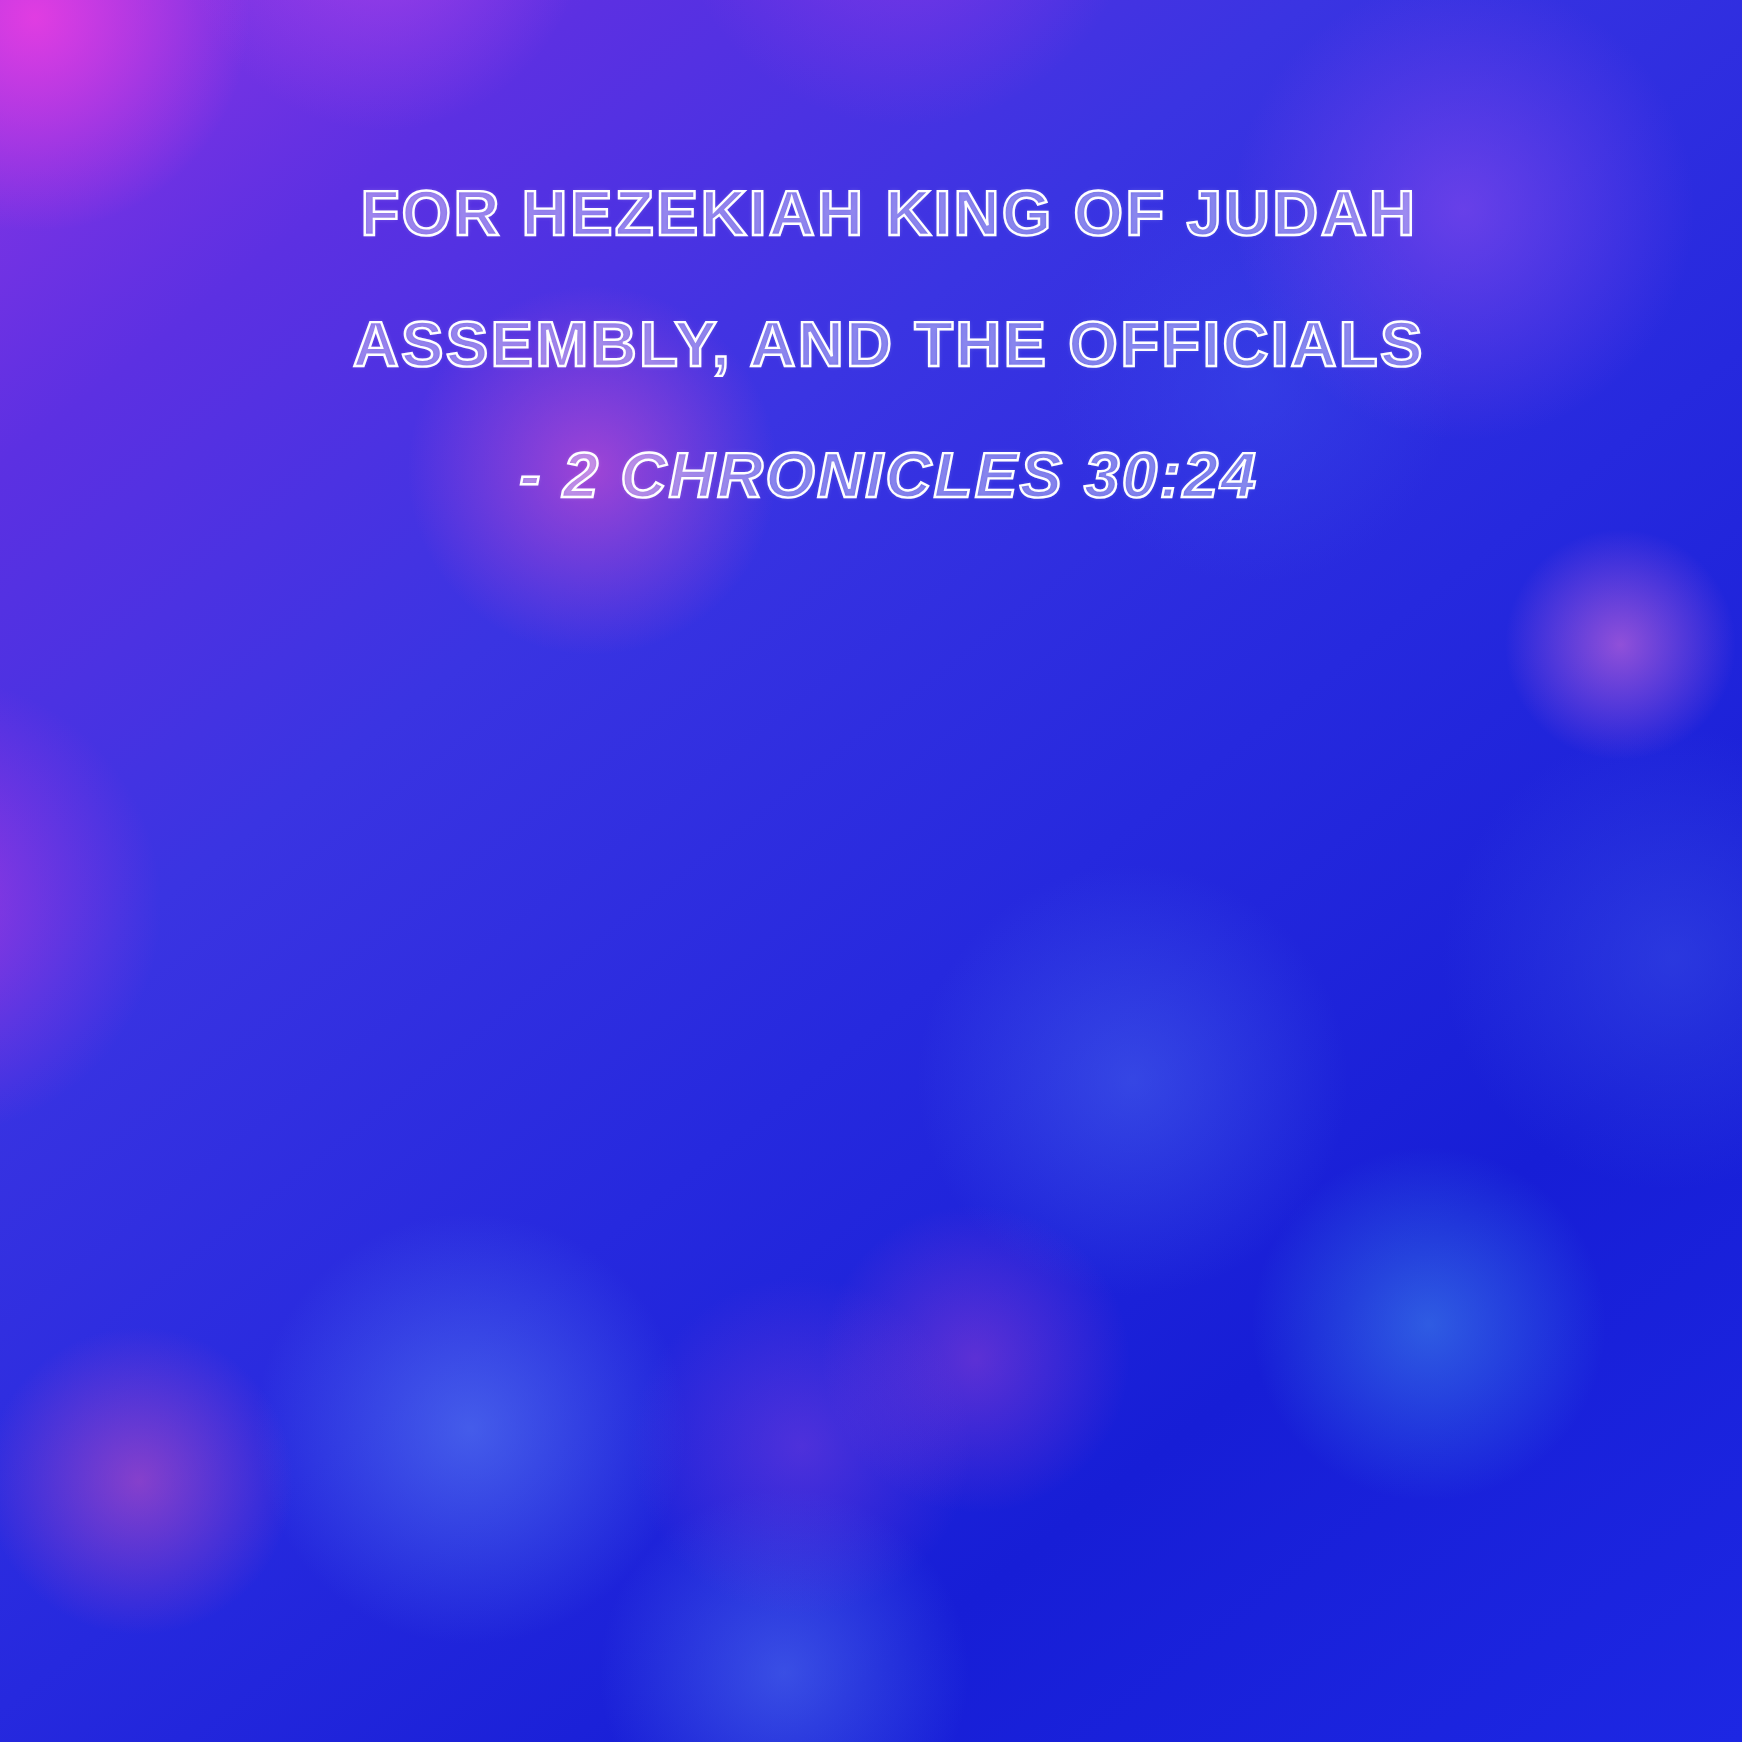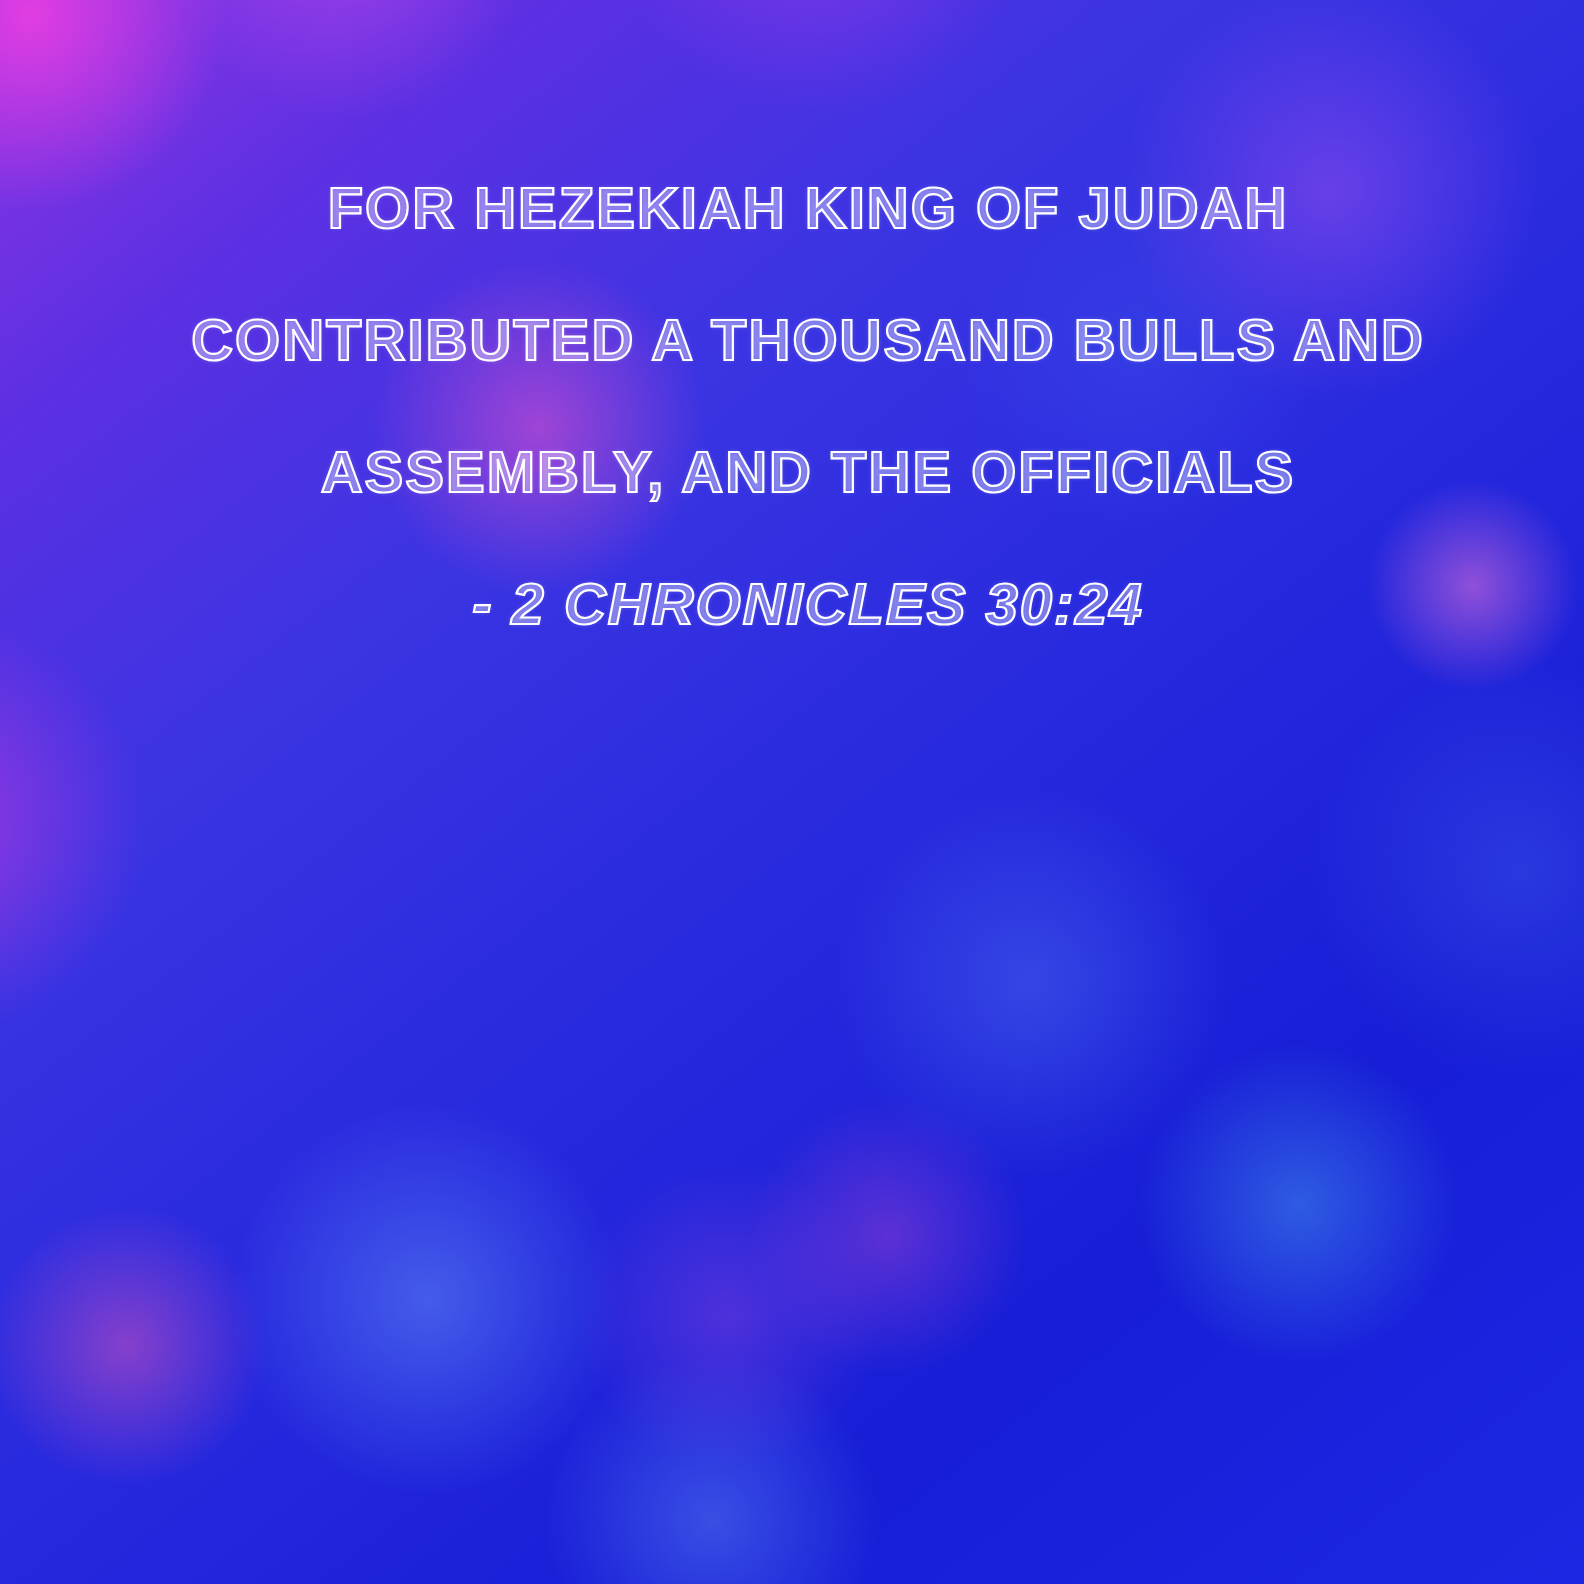--- a/index.html
+++ b/index.html
@@ -39,21 +39,21 @@
   .verse-block {
     position: absolute;
     top: 134px;
     left: 0;
     width: 100%;
     text-align: center;
   }
   .verse-line {
     height: 116px;
     line-height: 116px;
-    margin: 16px;
+    margin: 3px;
     font-family: "Liberation Sans", sans-serif;
     font-weight: 700;
     font-size: 58px;
     letter-spacing: 2px;
     white-space: nowrap;
     text-transform: uppercase;
     color: rgba(255,255,255,0.22);
     -webkit-text-stroke: 2.2px #ffffff;
     text-shadow: 0 0 5px rgba(255,255,255,0.25);
     padding-left: 32px;
@@ -61,17 +61,16 @@
   .verse-reference {
     font-style: italic;
   }
 </style>
 </head>
 <body>
 
 <div class="poster">
   <div class="verse-block">
     <p class="verse-line">FOR HEZEKIAH KING OF JUDAH</p>
-    <p class="verse-line">CONTRIBUTED A THOUSAND BULLS AND</p>
     <p class="verse-line">ASSEMBLY, AND THE OFFICIALS</p>
     <p class="verse-line verse-reference">- 2 CHRONICLES 30:24</p>
   </div>
 </div>
 
 </body></html>

